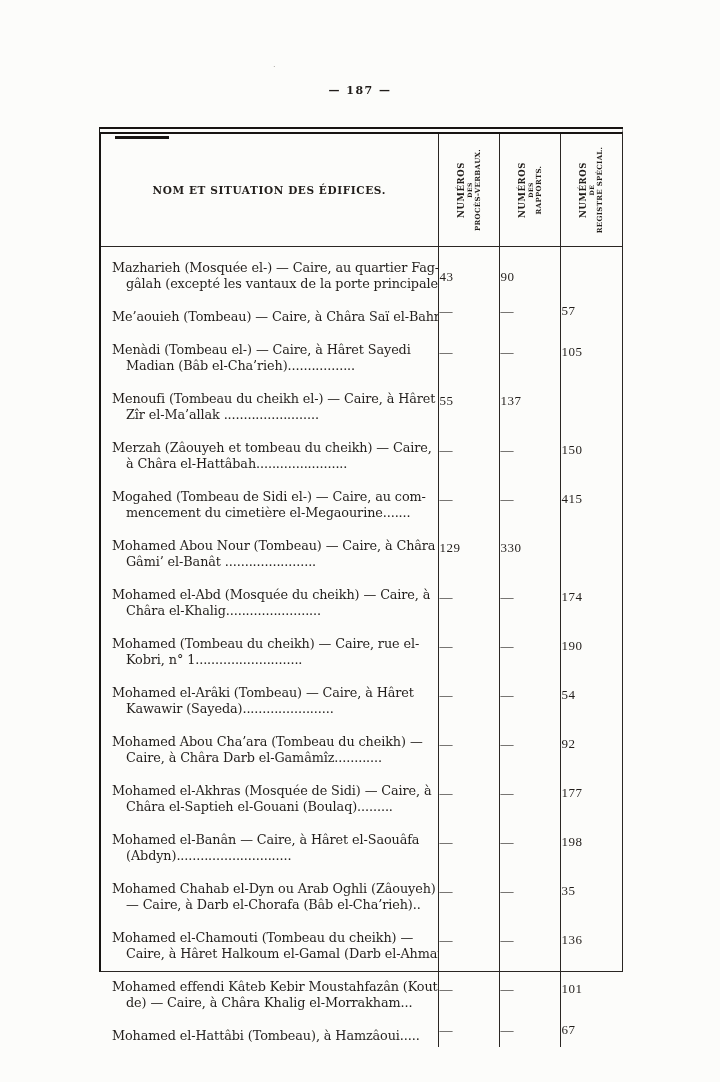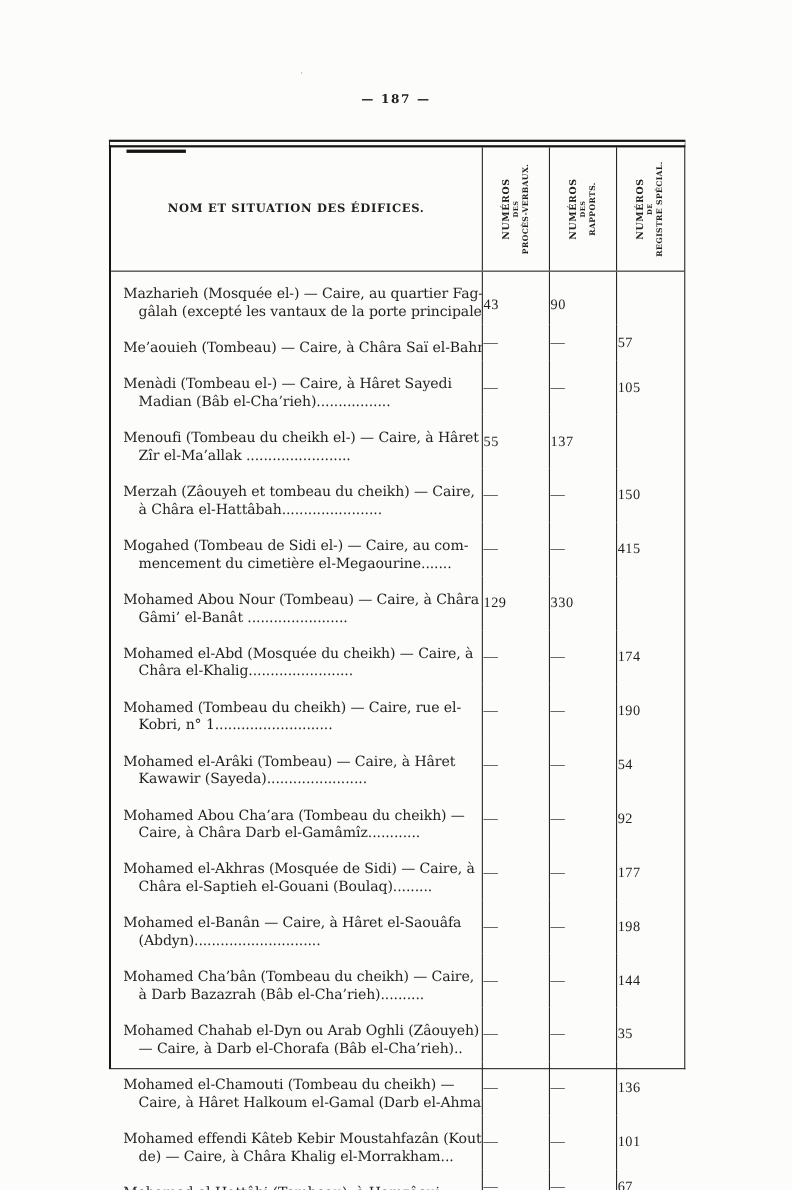--- a/index.html
+++ b/index.html
@@ -241,29 +241,20 @@
             <td class="name">
               <div class="ln">Mohamed el-Banân — Caire, à Hâret el-Saouâfa</div>
               <div class="ln cont">(Abdyn).............................</div>
             </td>
             <td class="num">—</td>
             <td class="num">—</td>
             <td class="num">198</td>
           </tr>
           <tr>
             <td class="name">
-              <div class="ln">Mohamed Cha’bân (Tombeau du cheikh) — Caire,</div>
-              <div class="ln cont">à Darb Bazazrah (Bâb el-Cha’rieh)..........</div>
-            </td>
-            <td class="num">—</td>
-            <td class="num">—</td>
-            <td class="num">144</td>
-          </tr>
-          <tr>
-            <td class="name">
               <div class="ln">Mohamed Chahab el-Dyn ou Arab Oghli (Zâouyeh)</div>
               <div class="ln cont">— Caire, à Darb el-Chorafa (Bâb el-Cha’rieh)..</div>
             </td>
             <td class="num">—</td>
             <td class="num">—</td>
             <td class="num">35</td>
           </tr>
           <tr>
             <td class="name">
               <div class="ln">Mohamed el-Chamouti (Tombeau du cheikh) —</div>

